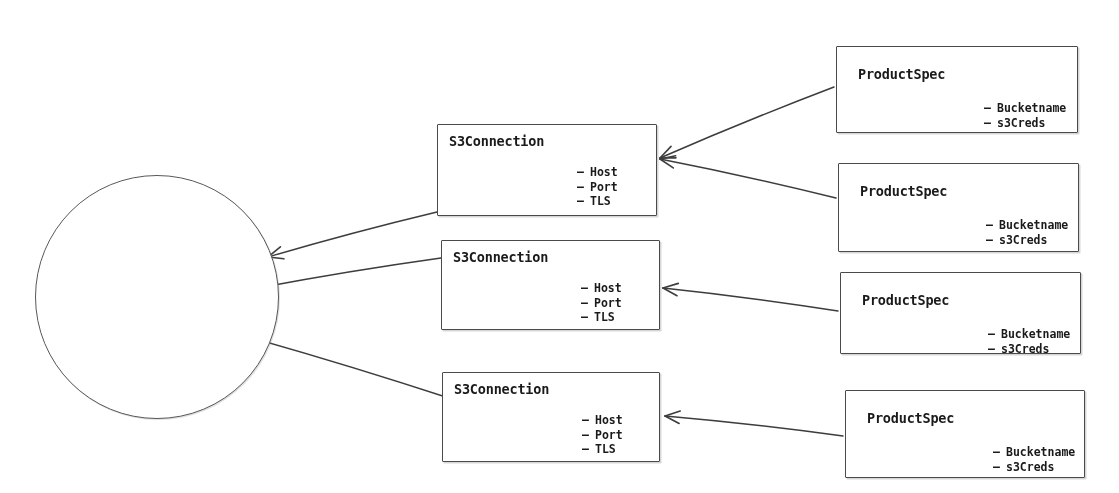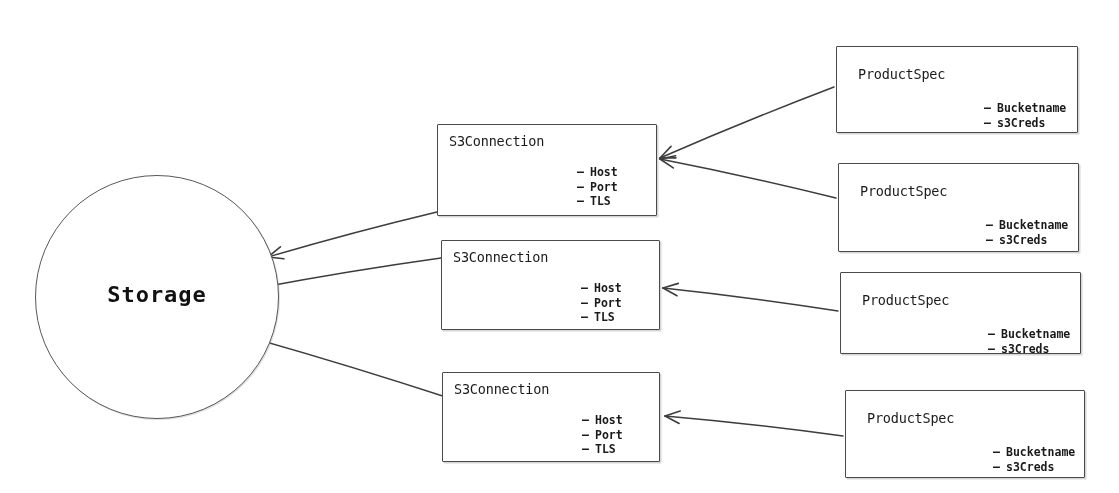--- a/index.html
+++ b/index.html
@@ -27,21 +27,21 @@
     box-sizing: border-box;
     background: #ffffff;
     border: 1.6px solid #4a4a4a;
     border-radius: 1px;
     box-shadow: 1.5px 1.5px 0 rgba(120,120,120,0.30);
   }
   .node-title {
     position: absolute;
     font-family: "DejaVu Sans Mono", monospace;
     font-size: 13.5px;
-    font-weight: 400;
+    font-weight: 700;
     color: #1a1a1a;
     letter-spacing: -0.2px;
     white-space: nowrap;
   }
   .node-attrs {
     position: absolute;
     font-family: "DejaVu Sans Mono", monospace;
     font-size: 11.5px;
     font-weight: 700;
     color: #1a1a1a;
@@ -108,21 +108,20 @@
         <path d="M 676.9969334399622 295.7515065811279 L 663 288" fill="none" stroke="#3d3d3d" stroke-width="1.6" stroke-linecap="round"></path>
       </g>
       <g>
         <path d="M 843 436 Q 754.2456452793997 423.8137570133426 665 416" fill="none" stroke="#3d3d3d" stroke-width="1.5" stroke-linecap="round"></path>
         <path d="M 680.2242540495117 411.07840588468264 L 665 416" fill="none" stroke="#3d3d3d" stroke-width="1.6" stroke-linecap="round"></path>
         <path d="M 679.1373754566587 423.49230373099385 L 665 416" fill="none" stroke="#3d3d3d" stroke-width="1.6" stroke-linecap="round"></path>
       </g>
     </svg>
 
   <div class="circle-node" id="storage-circle" style="left: 35px; top: 175px; width: 244px; height: 244px;"></div>
-  <div class="circle-label" id="storage-label" style="left: 35px; top: 282px; width: 244px;">Storage</div>
 
   <div id="boxes-layer">
       <div class="node-box" style="left: 437px; top: 124px; width: 220px; height: 92px;"></div>
       <div class="node-title" style="left: 449px; top: 133px;">S3Connection</div>
       <div class="node-attrs" style="left: 577px; top: 137px;">
         <span class="attr-row"><span class="attr-dash">–</span><span>Host</span></span>
         <span class="attr-row"><span class="attr-dash">–</span><span>Port</span></span>
         <span class="attr-row"><span class="attr-dash">–</span><span>TLS</span></span>
       </div>
       <div class="node-box" style="left: 441px; top: 240px; width: 219px; height: 90px;"></div>

